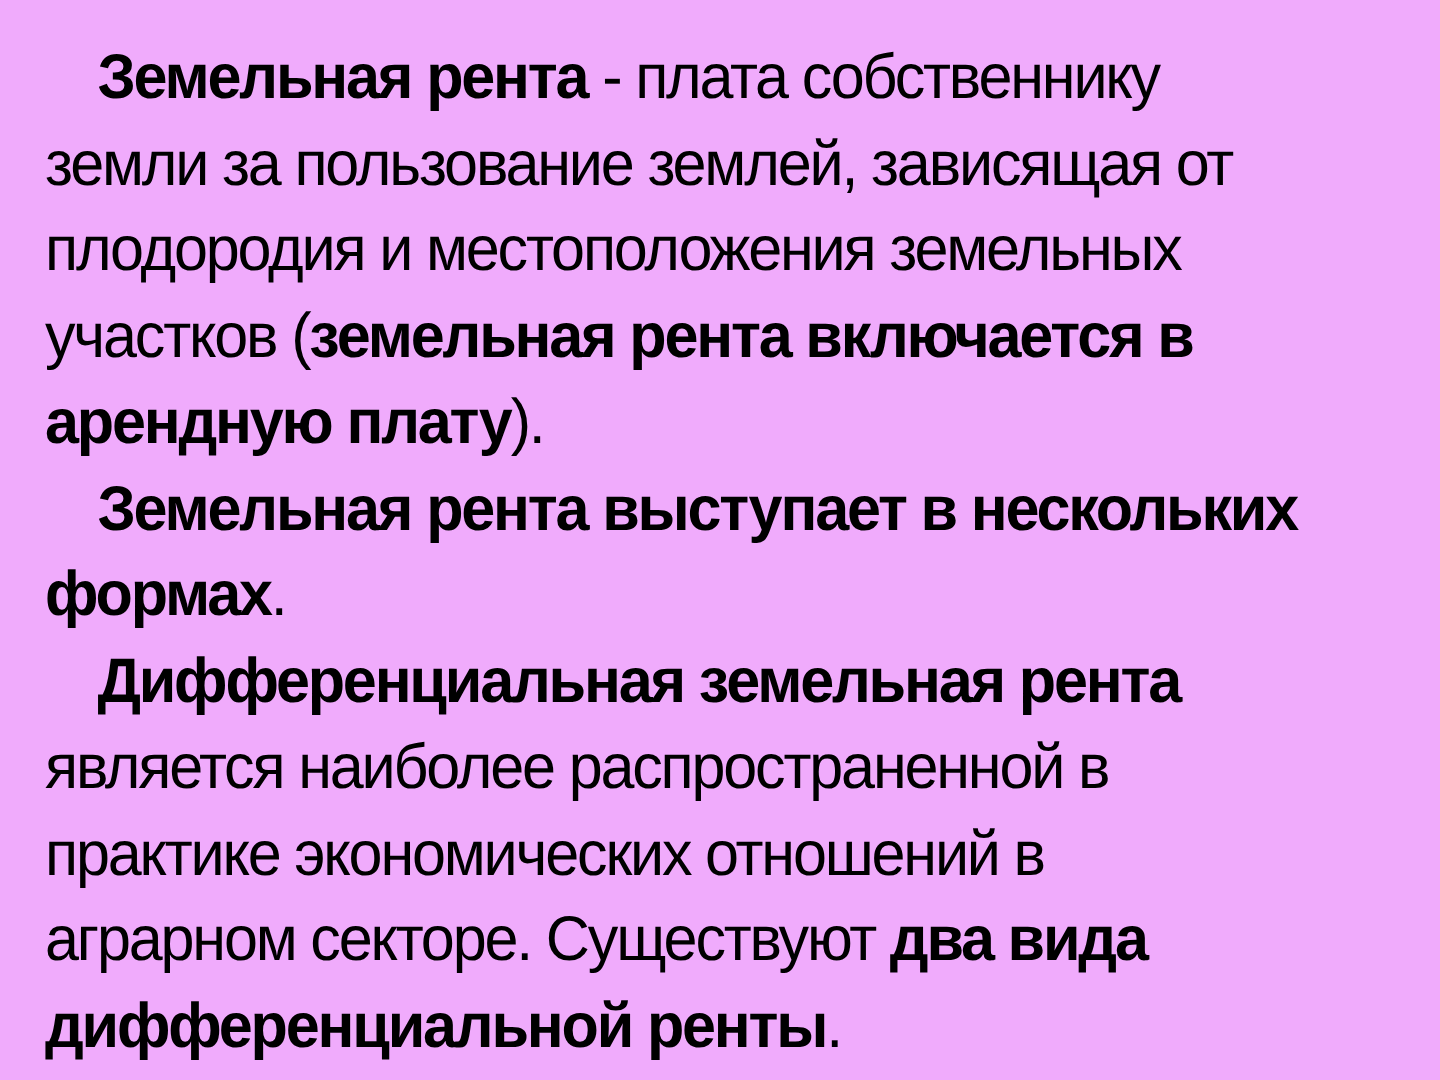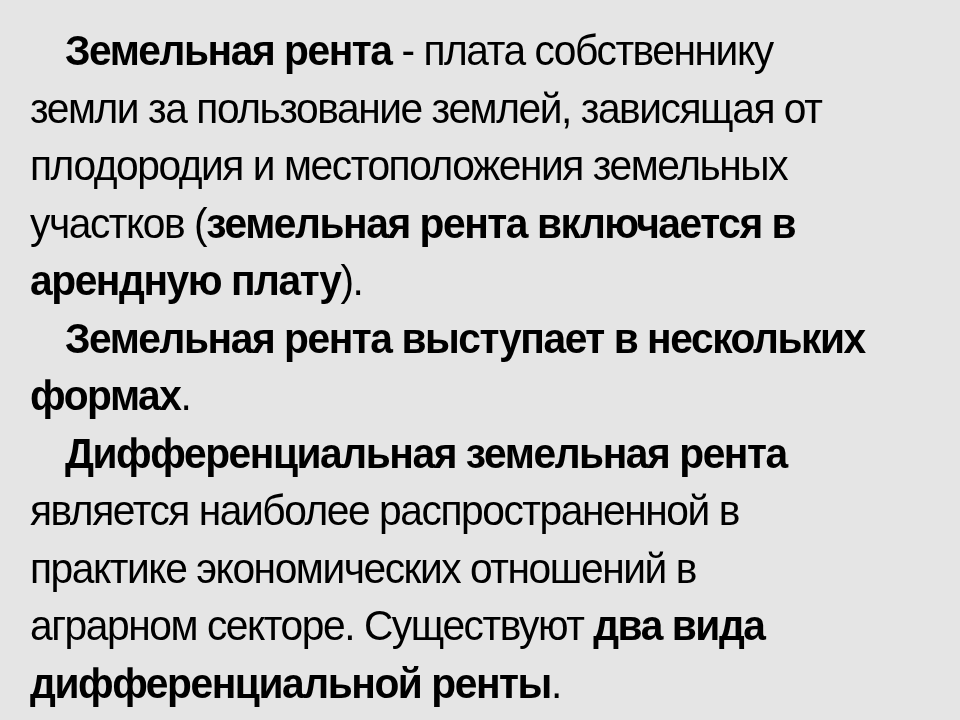--- a/index.html
+++ b/index.html
@@ -37,21 +37,21 @@
   .run-bold {
     font-weight: 700;
   }
   .run-regular {
     font-weight: 400;
   }
 </style>
 </head>
 <body>
 
-<div class="slide" style="background: #e5e5e5; color: rgb(0, 0, 0);">
+<div class="slide" style="background: #f0abfc; color: rgb(0, 0, 0);">
   <div class="text-block">
       <div class="line indent"><span class="run-bold">Земельная рента</span><span class="run-regular"> - плата собственнику</span></div>
       <div class="line"><span class="run-regular">земли за пользование землей, зависящая от</span></div>
       <div class="line"><span class="run-regular">плодородия и местоположения земельных</span></div>
       <div class="line"><span class="run-regular">участков (</span><span class="run-bold">земельная рента включается в</span></div>
       <div class="line"><span class="run-bold">арендную плату</span><span class="run-regular">).</span></div>
       <div class="line indent"><span class="run-bold">Земельная рента выступает в нескольких</span></div>
       <div class="line"><span class="run-bold">формах</span><span class="run-regular">.</span></div>
       <div class="line indent"><span class="run-bold">Дифференциальная земельная рента</span></div>
       <div class="line"><span class="run-regular">является наиболее распространенной в</span></div>

